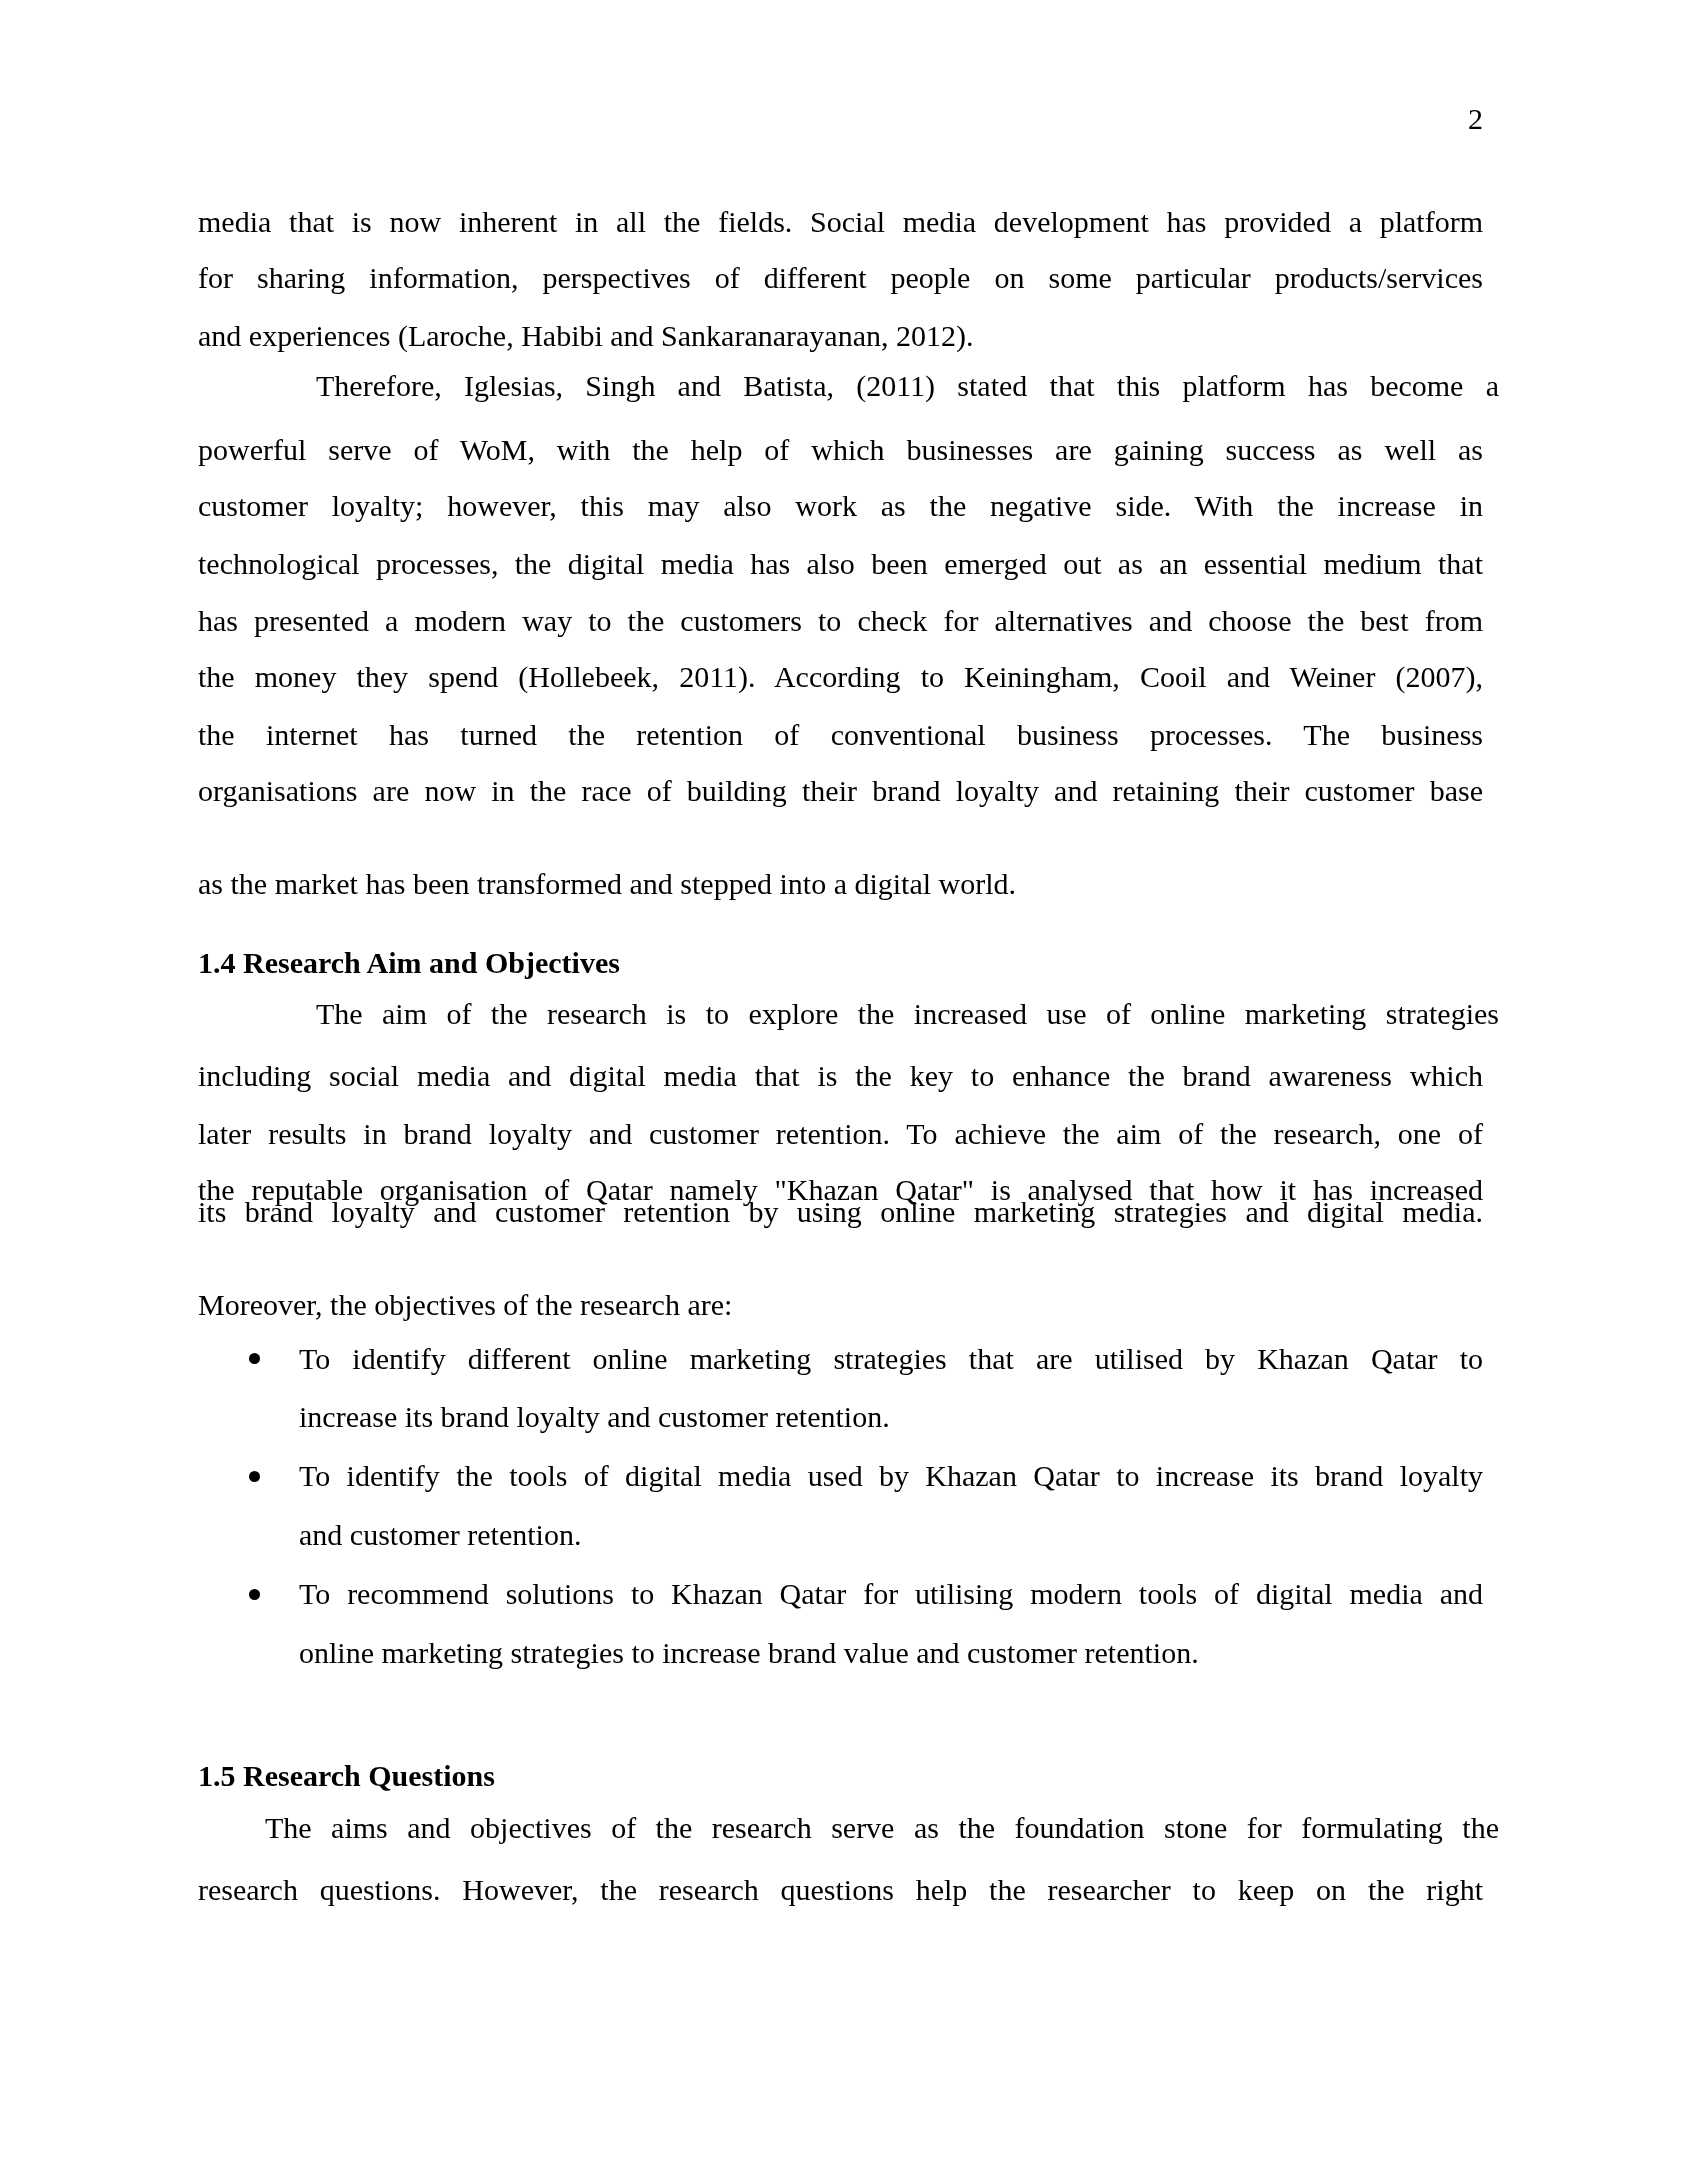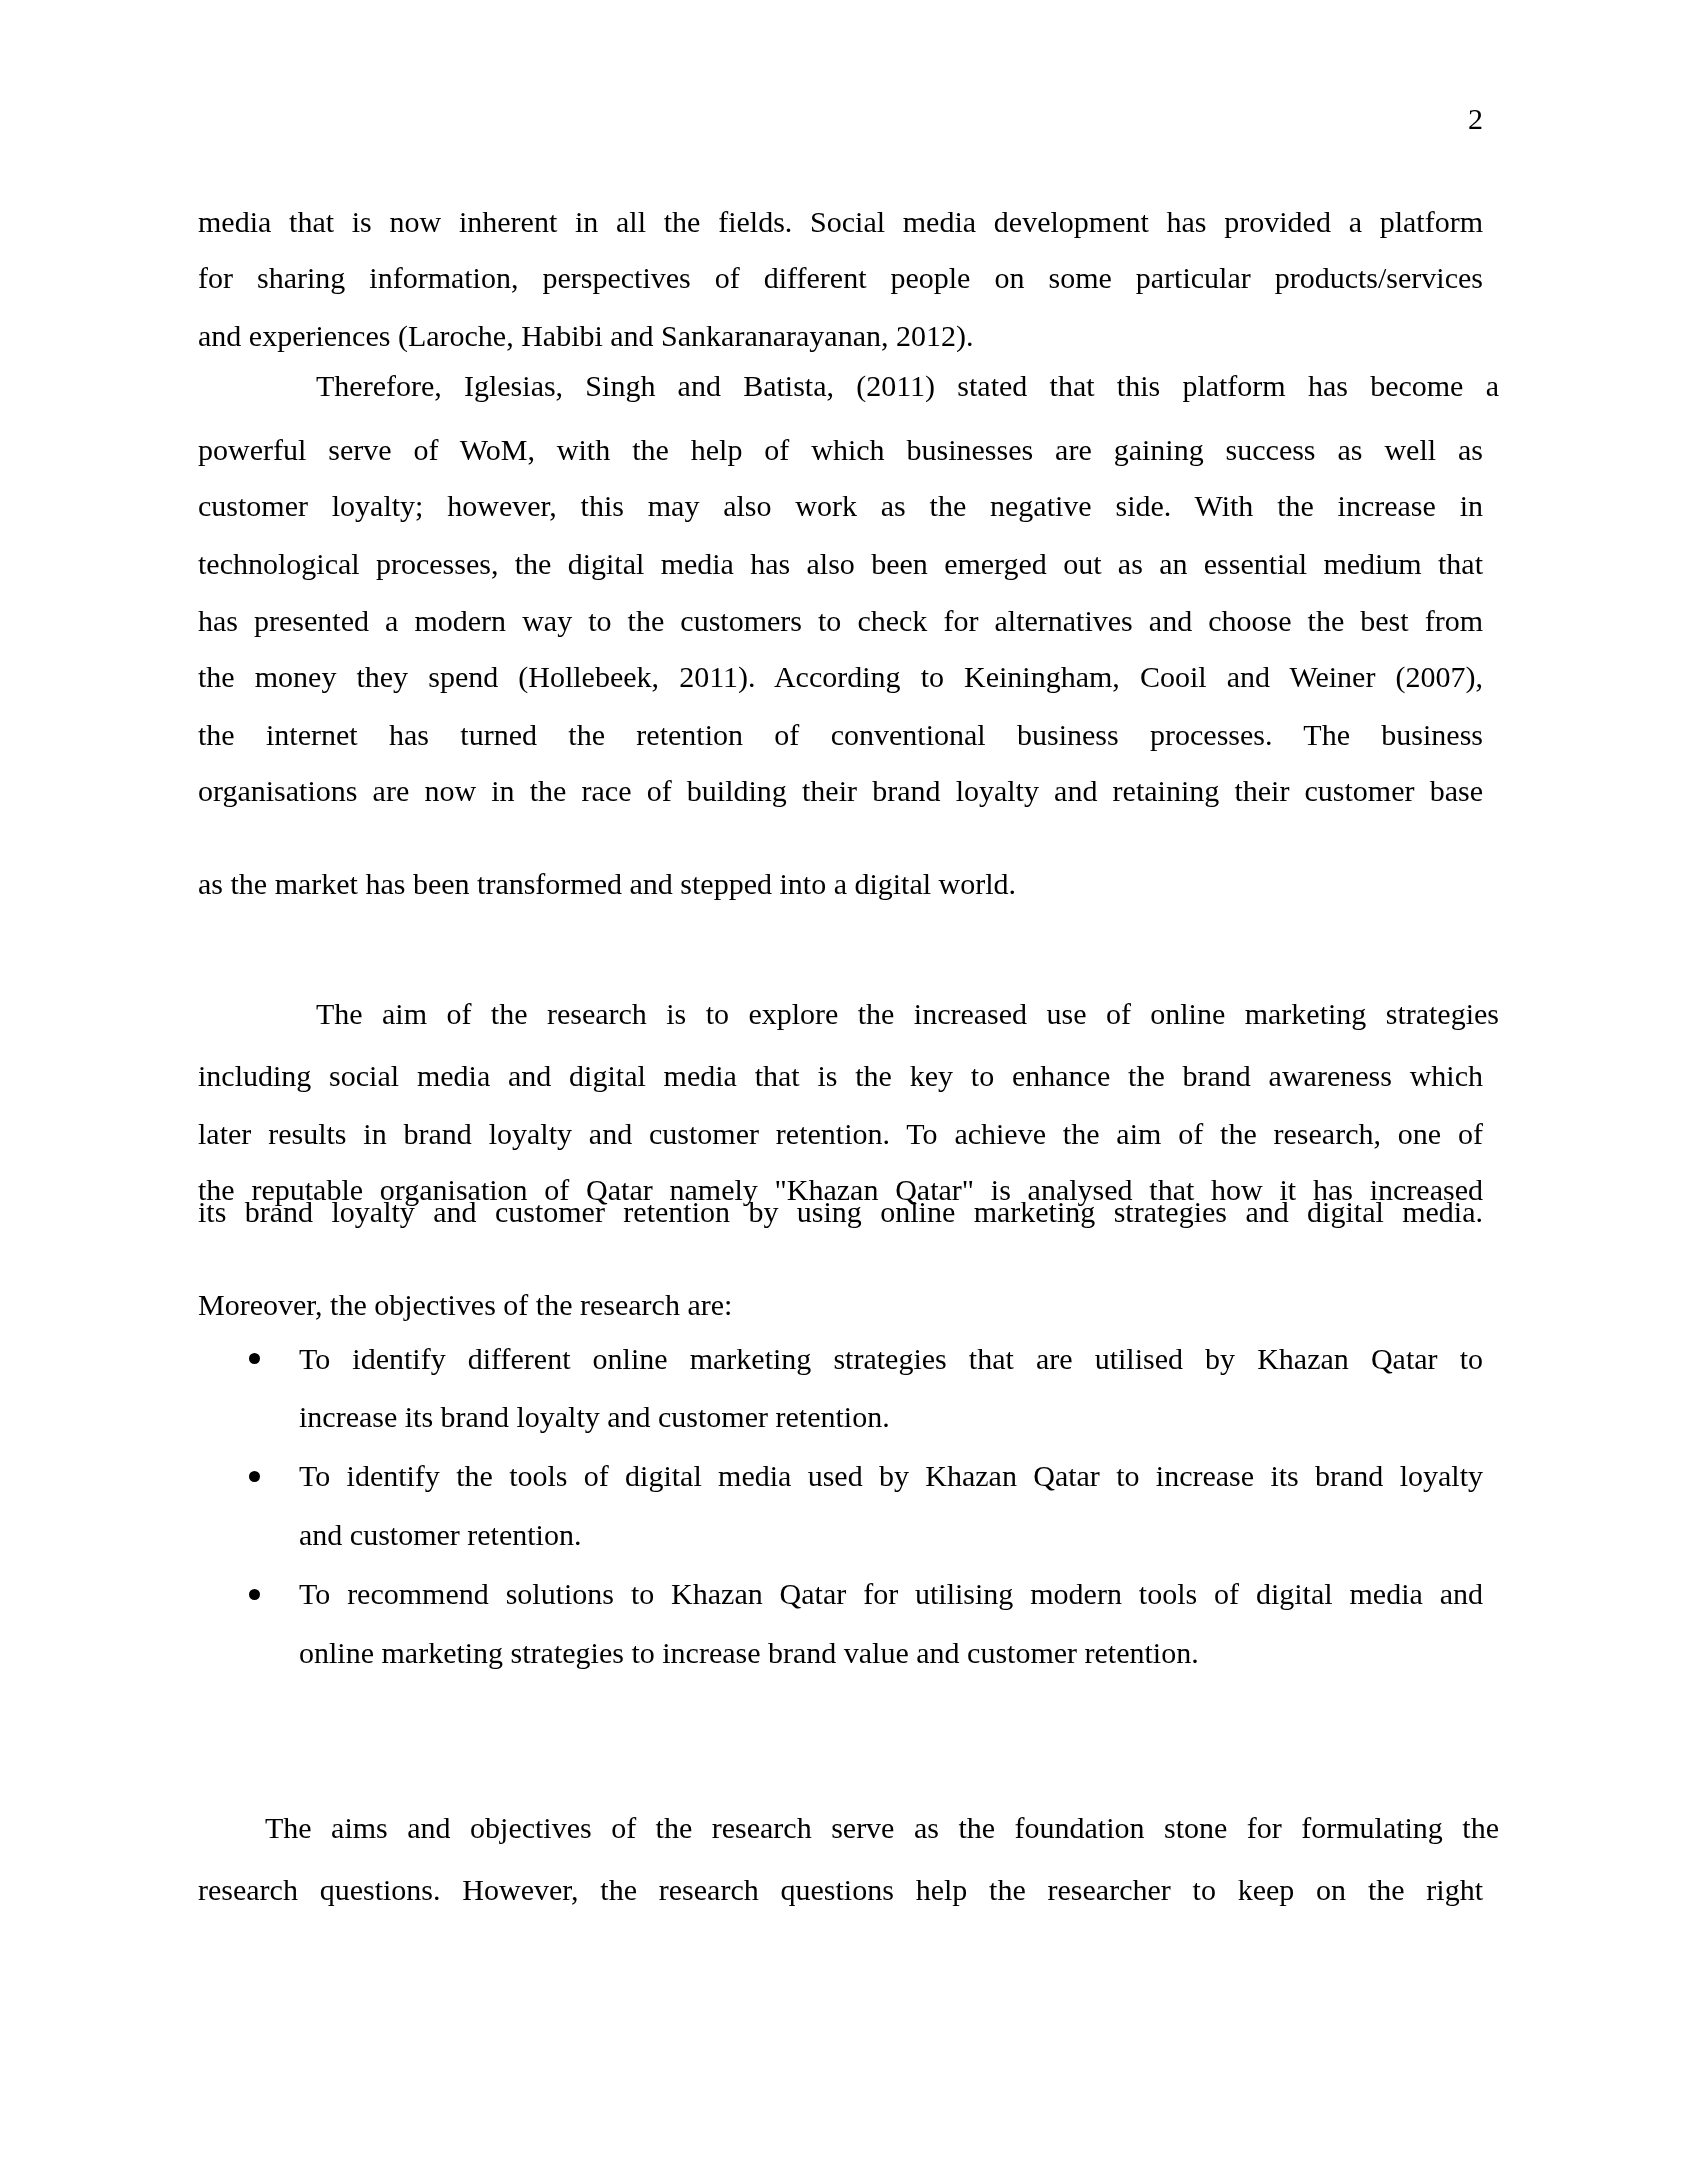--- a/index.html
+++ b/index.html
@@ -45,20 +45,21 @@
     <div class="line j full" style="top:424px">powerful serve of WoM, with the help of which businesses are gaining success as well as</div>
     <div class="line j full" style="top:480px">customer loyalty; however, this may also work as the negative side.  With the increase in</div>
     <div class="line j full" style="top:538px">technological processes, the digital media has also been emerged out as an essential medium that</div>
     <div class="line j full" style="top:595px">has presented a modern way to the customers to check for alternatives and choose the best from</div>
     <div class="line j full" style="top:651px">the money they spend (Hollebeek, 2011). According to Keiningham, Cooil and Weiner (2007),</div>
     <div class="line j full" style="top:709px">the internet has turned the retention of conventional business processes. The business</div>
     <div class="line j full" style="top:765px">organisations are now in the race of building their brand loyalty and retaining their customer base</div>
     <div class="line full" style="top:858px">as the market has been transformed and stepped into a digital world.</div>
   </div>
 
+  <div class="line full heading" style="top:937px">1.4 Research Aim and Objectives</div>
   <div>
     <div class="line j ind100" style="top:994px">The aim of the research is to explore the increased use of online marketing strategies</div>
     <div class="line j full" style="top:1050px">including social media and digital media that is the key to enhance the brand awareness which</div>
     <div class="line j full" style="top:1108px">later results in brand loyalty and customer retention. To achieve the aim of the research, one of</div>
     <div class="line j full" style="top:1164px">the reputable organisation of Qatar namely "Khazan Qatar" is analysed that how it has increased</div>
     <div class="line j full" style="top:1186px">its brand loyalty and customer retention by using online marketing strategies and digital media.</div>
     <div class="line full" style="top:1279px">Moreover, the objectives of the research are:</div>
   </div>
 
   <div>
@@ -72,19 +73,20 @@
       <div class="line j bul" style="top:1456px">To identify the tools of digital media used by Khazan Qatar to increase its brand loyalty</div>
       <div class="line bul" style="top:1515px">and customer retention.</div>
     </div>
     <div>
       <span class="bullet-dot" style="left:249px; top:1589px"></span>
       <div class="line j bul" style="top:1574px">To recommend solutions to Khazan Qatar for utilising modern tools of digital media and</div>
       <div class="line bul" style="top:1633px">online marketing strategies to increase brand value and customer retention.</div>
     </div>
   </div>
 
+  <div class="line full heading" style="top:1750px">1.5 Research Questions</div>
   <div>
     <div class="line j ind50" style="top:1808px">The aims and objectives of the research serve as the foundation stone for formulating the</div>
     <div class="line j full" style="top:1864px">research questions.  However, the research questions help the researcher to keep on the right</div>
   </div>
 
 </div>
 
 
 </body></html>

